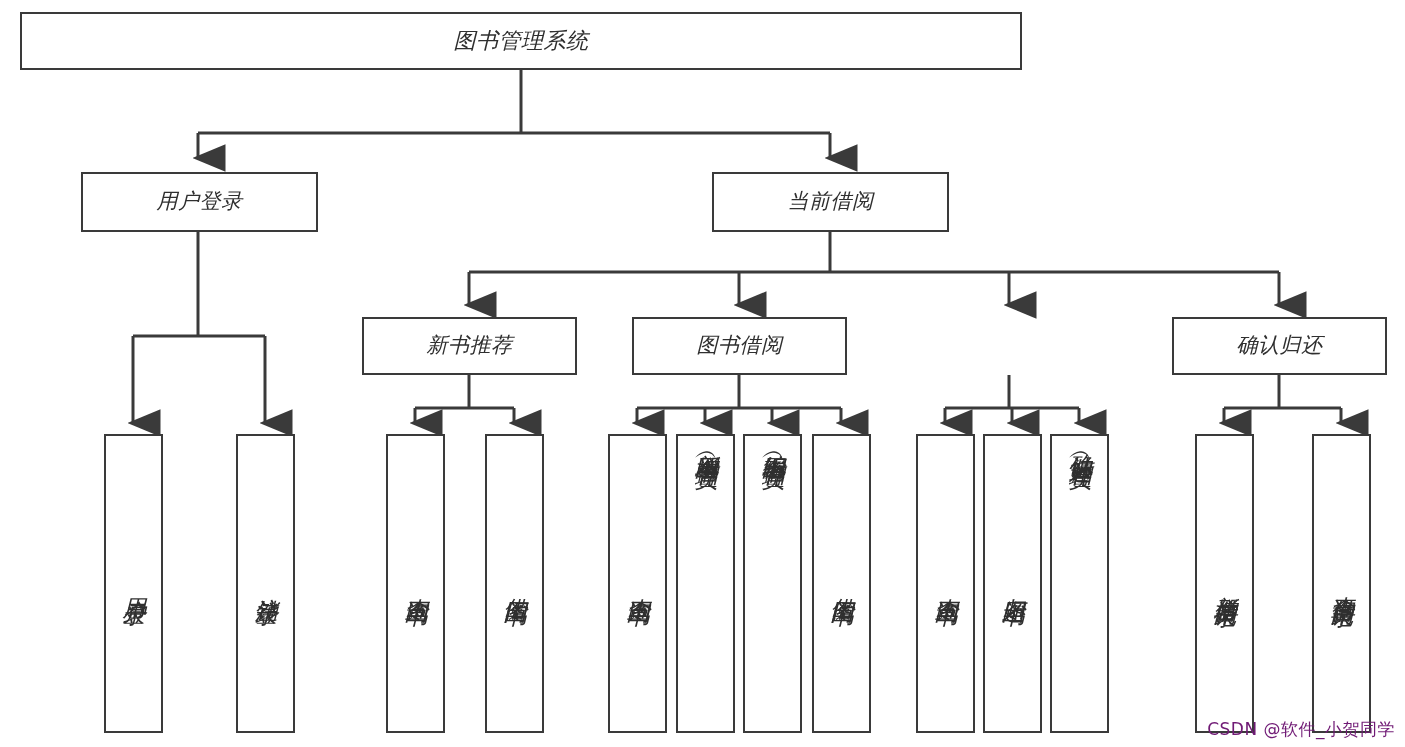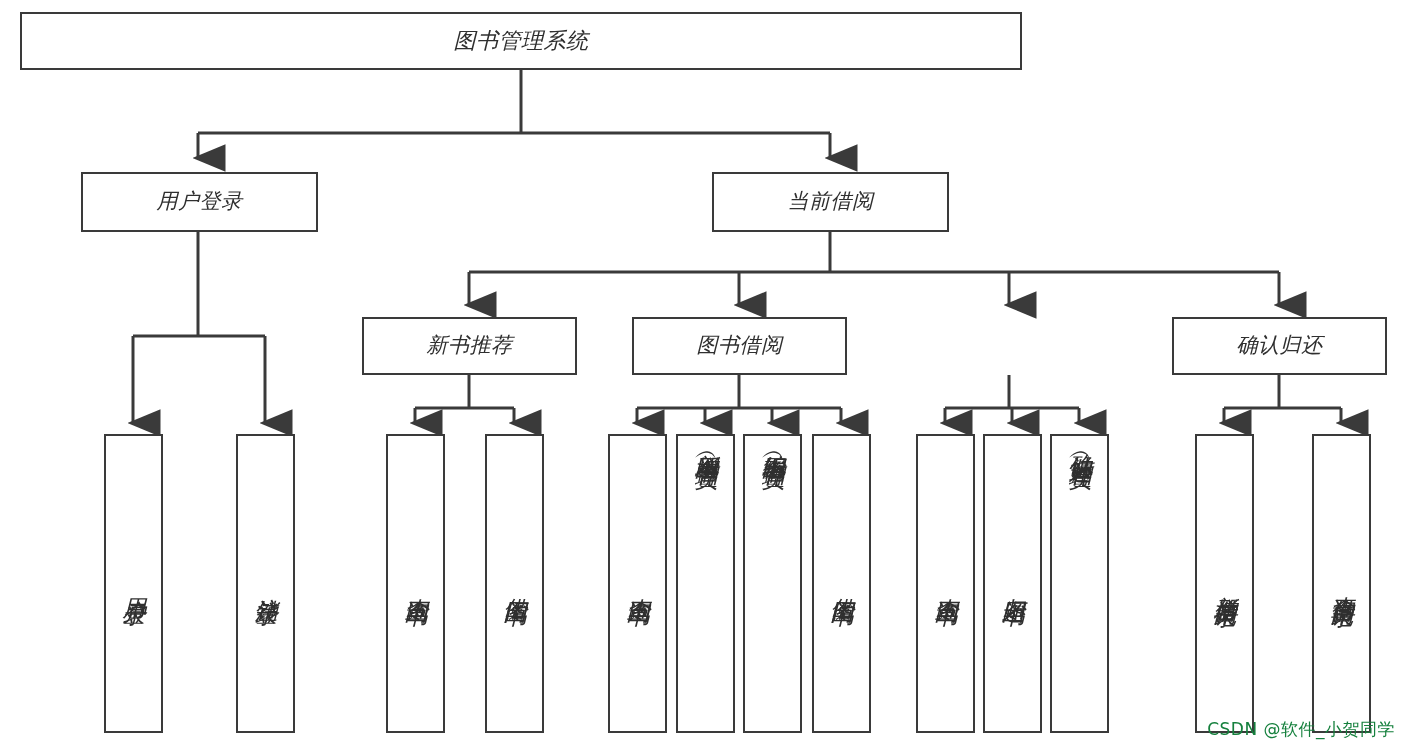--- a/index.html
+++ b/index.html
@@ -53,21 +53,21 @@
     white-space:nowrap;
     margin:0 auto;
   }
   .v-node.center-v{align-items:center;}
 
   #watermark{
     position:absolute;
     right:10px;
     bottom:6px;
     font-size:17px;
-    color:#15803d;
+    color:#701a75;
     letter-spacing:0.5px;
     white-space:nowrap;
     font-family:"DejaVu Sans","Liberation Sans",sans-serif;
   }
 </style>
 </head>
 <body>
 
 <div id="canvas">
 

